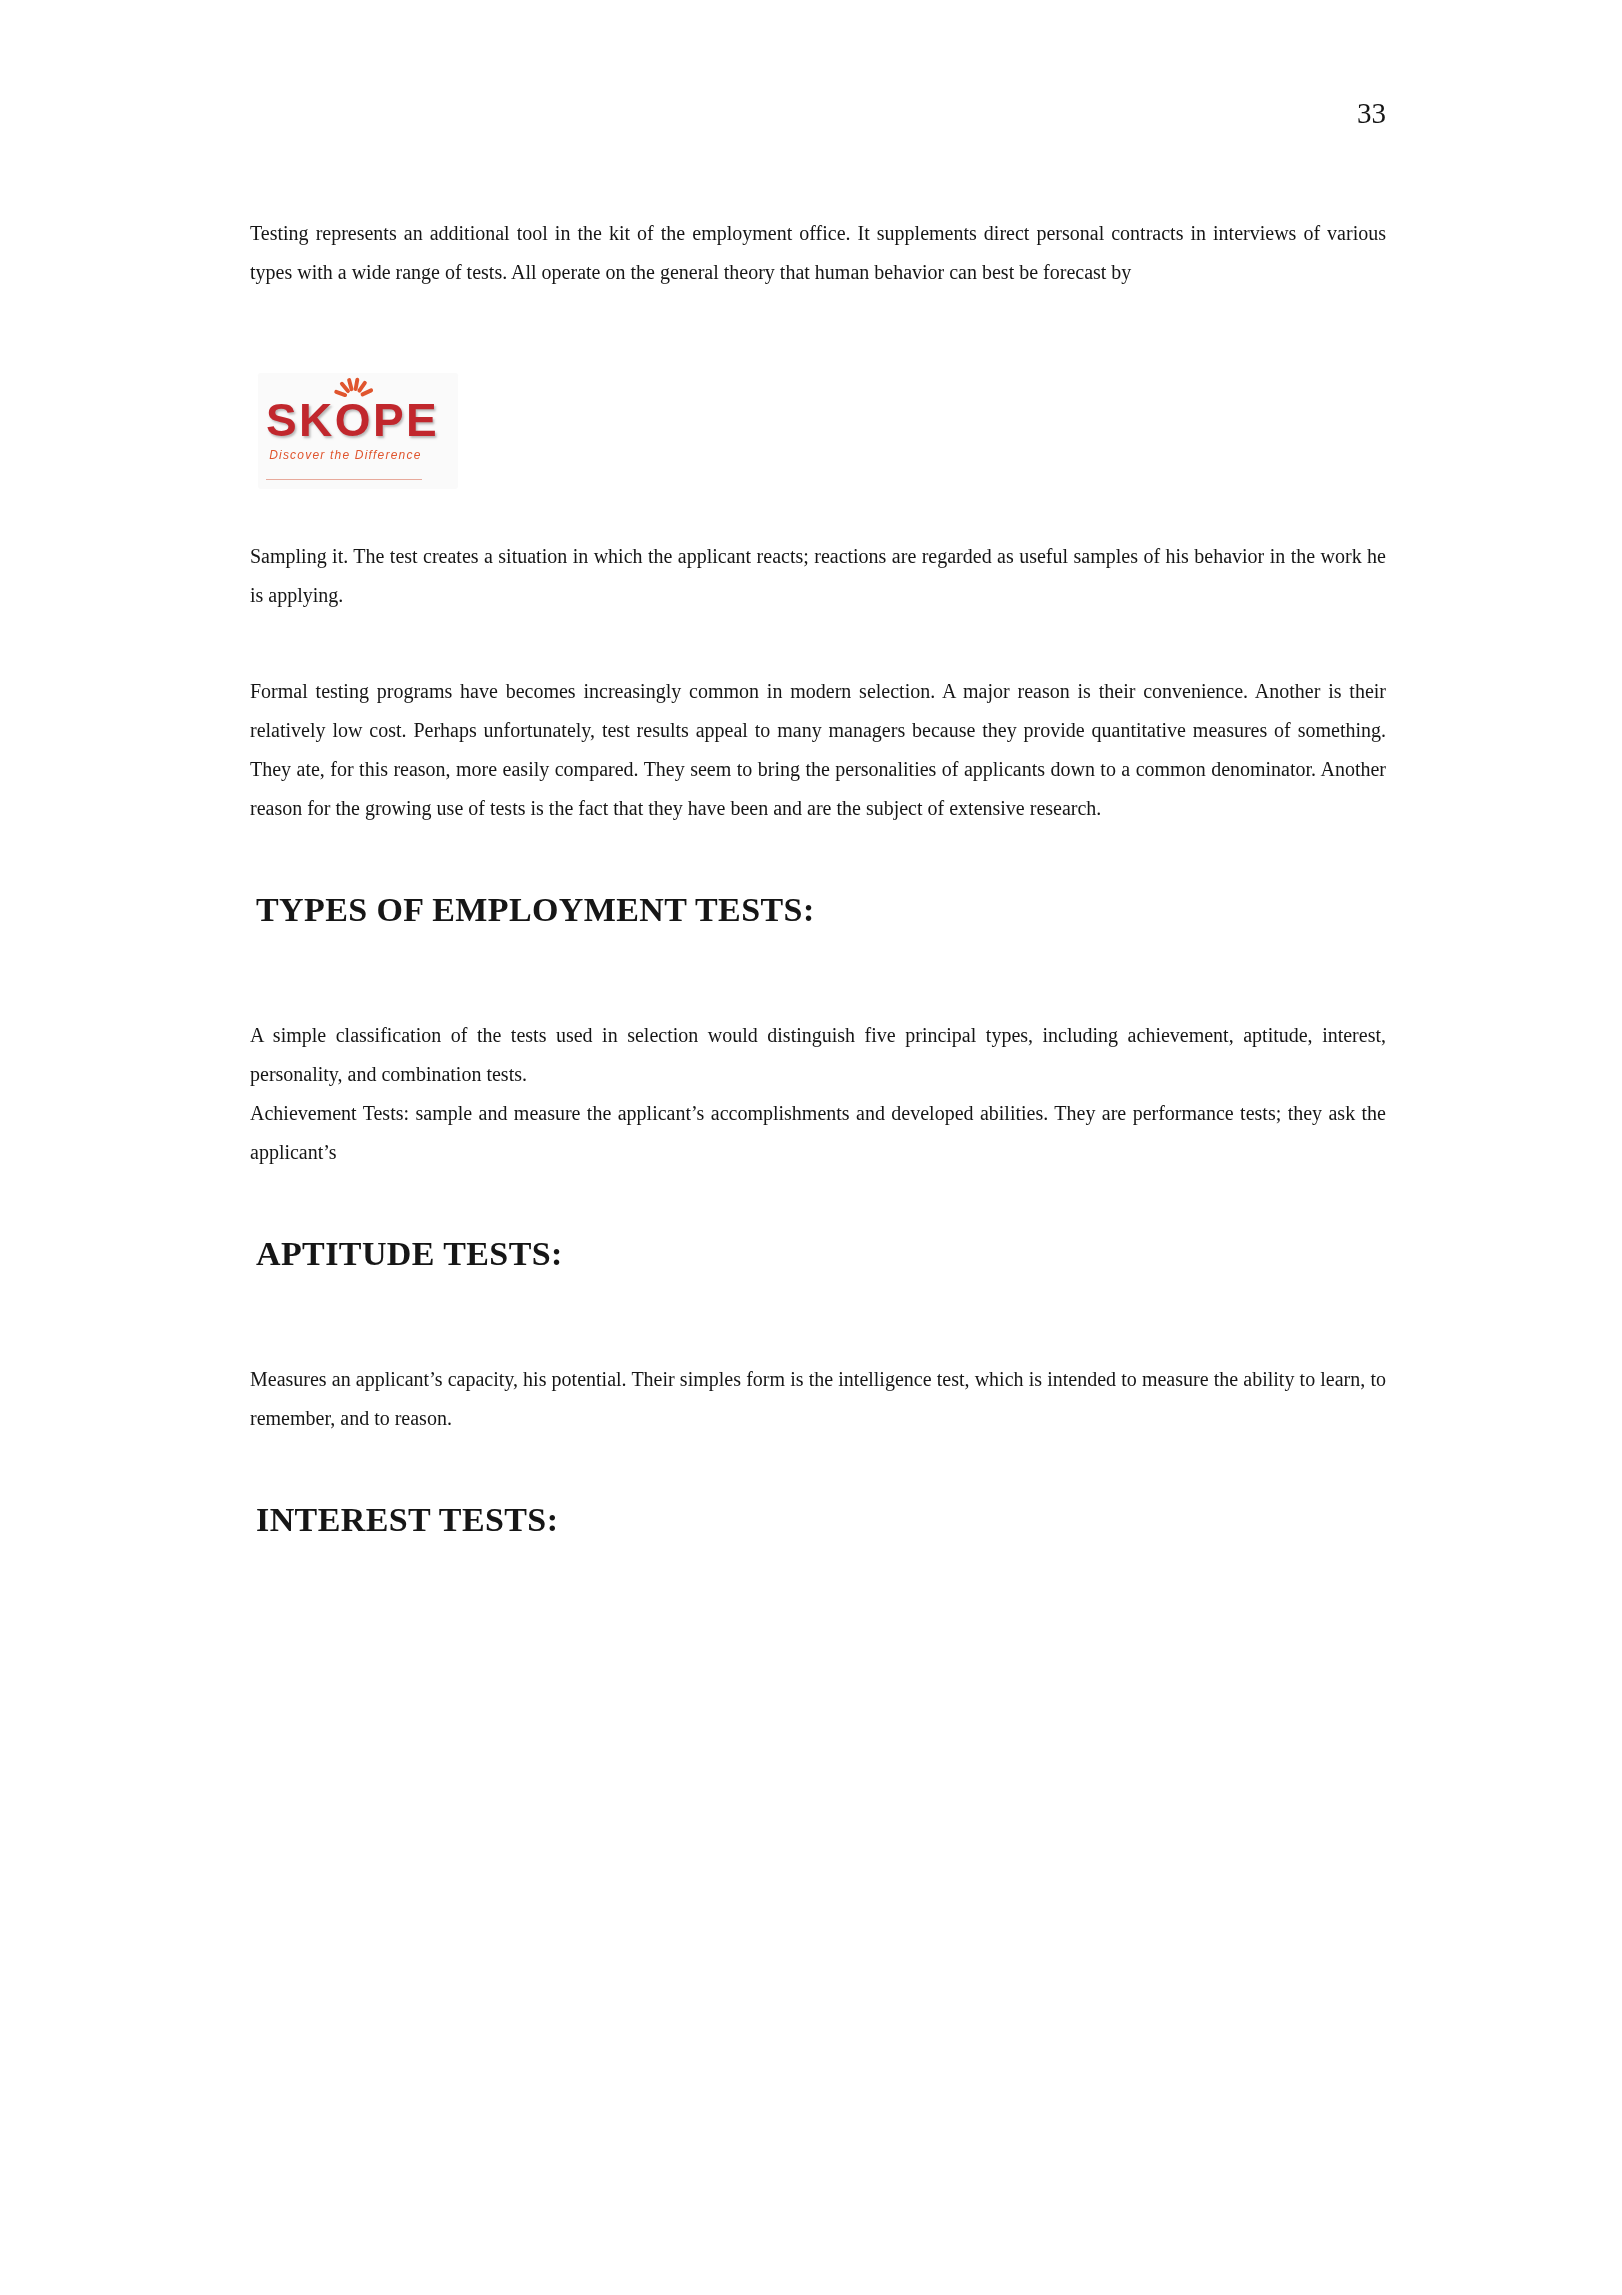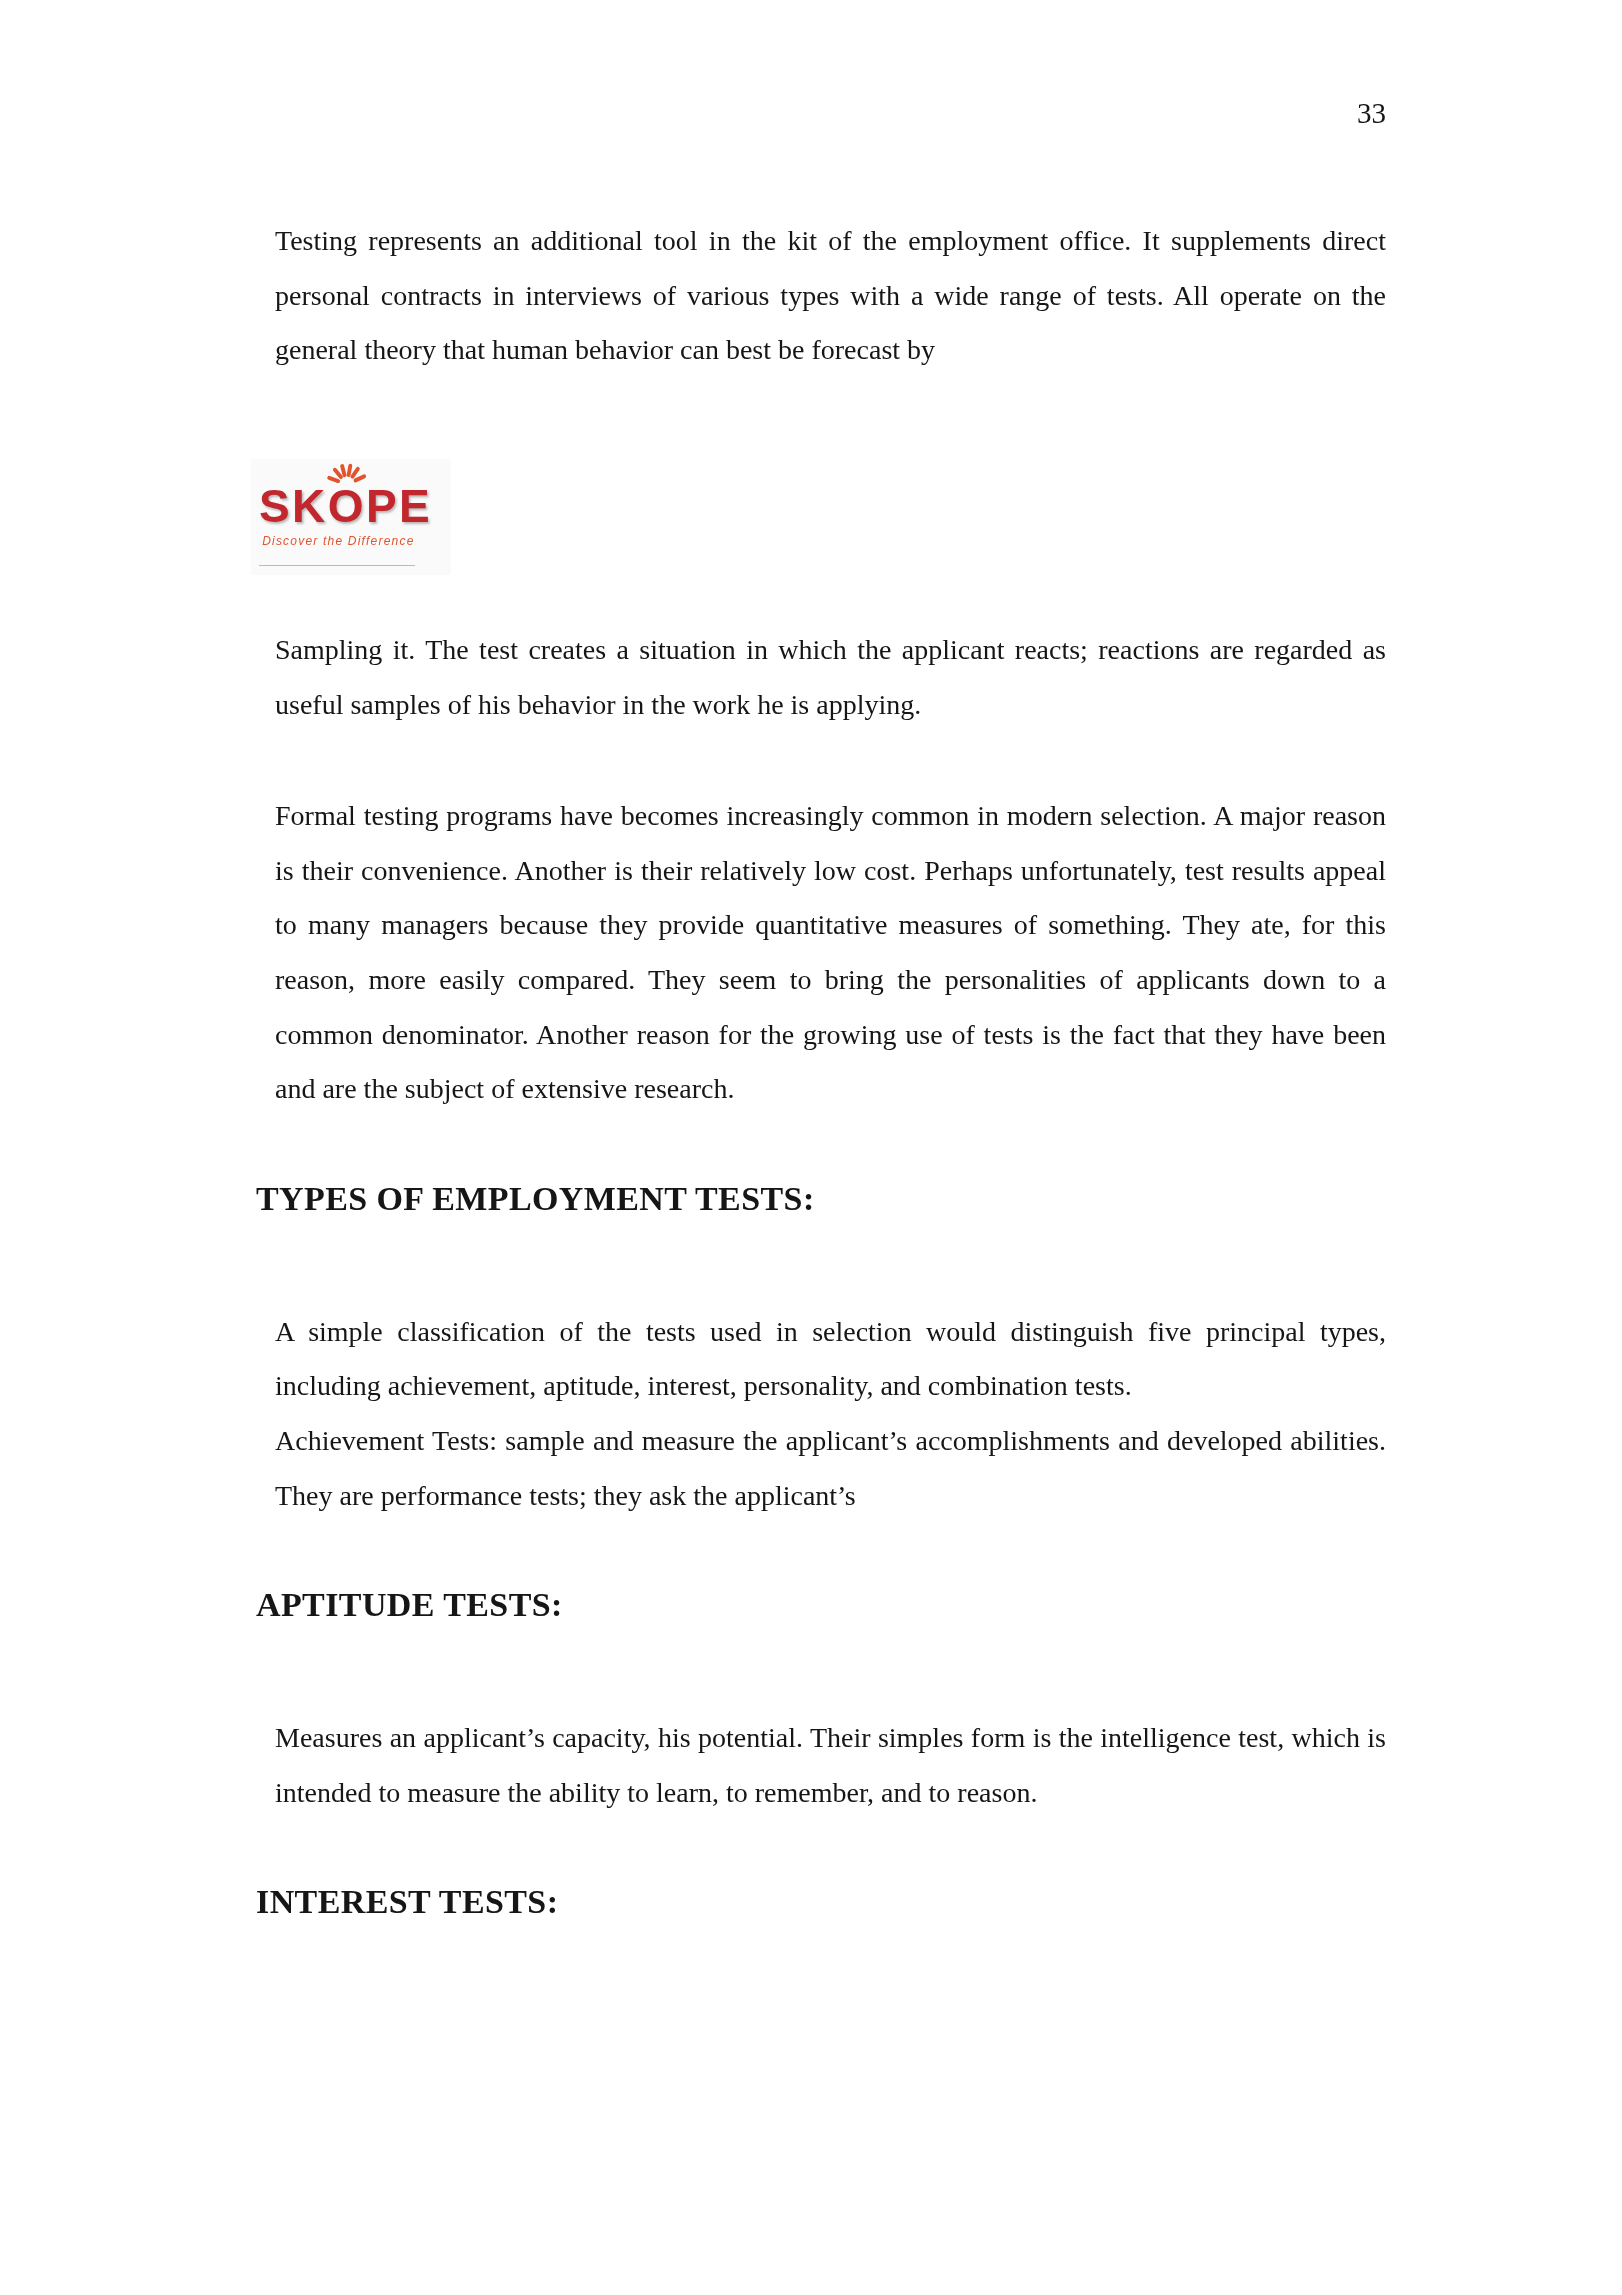--- a/index.html
+++ b/index.html
@@ -17,41 +17,40 @@
     padding: 95px 236px 0 250px;
     overflow: hidden;
   }
   .page-number {
     text-align: right;
     font-size: 29px;
     line-height: 36px;
     margin-bottom: 83px;
   }
   p.para {
-    font-size: 28px;
+    font-size: 20px;
     line-height: 1.95;
     text-align: justify;
     margin-bottom: 57px;
-    margin-left: 25px;
   }
   p.para .block {
     display: block;
     text-align: justify;
   }
   h2.doc-heading {
     font-size: 34px;
     font-weight: bold;
     letter-spacing: 0.4px;
     margin: 63px 0 87px 6px;
   }
 
   
   .logo {
     display: inline-block;
-    margin: 24px 0 48px 1px;
+    margin: 24px 0 48px 8px;
     padding: 24px 19px 9.5px 8px;
     background: #fafafa;
     border-radius: 2.4px;
   }
   .logo-row {
     font-family: "Liberation Sans", sans-serif;
     font-weight: 800;
     font-size: 46px;
     line-height: 1;
     letter-spacing: 2.4px;

